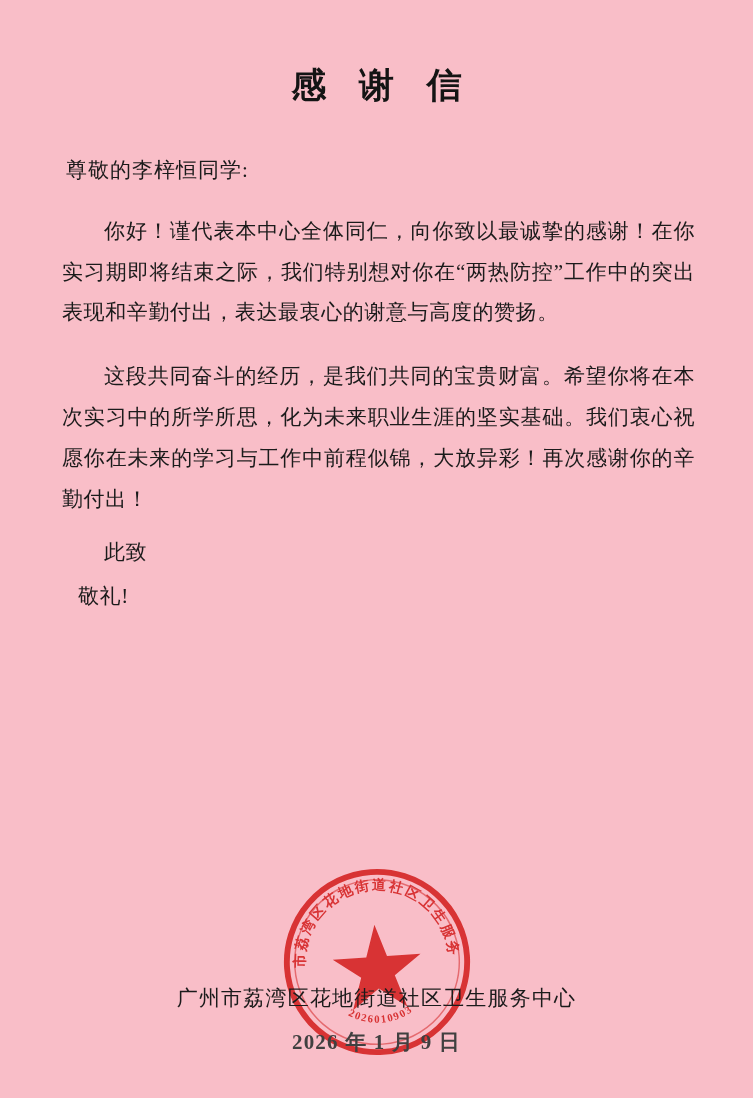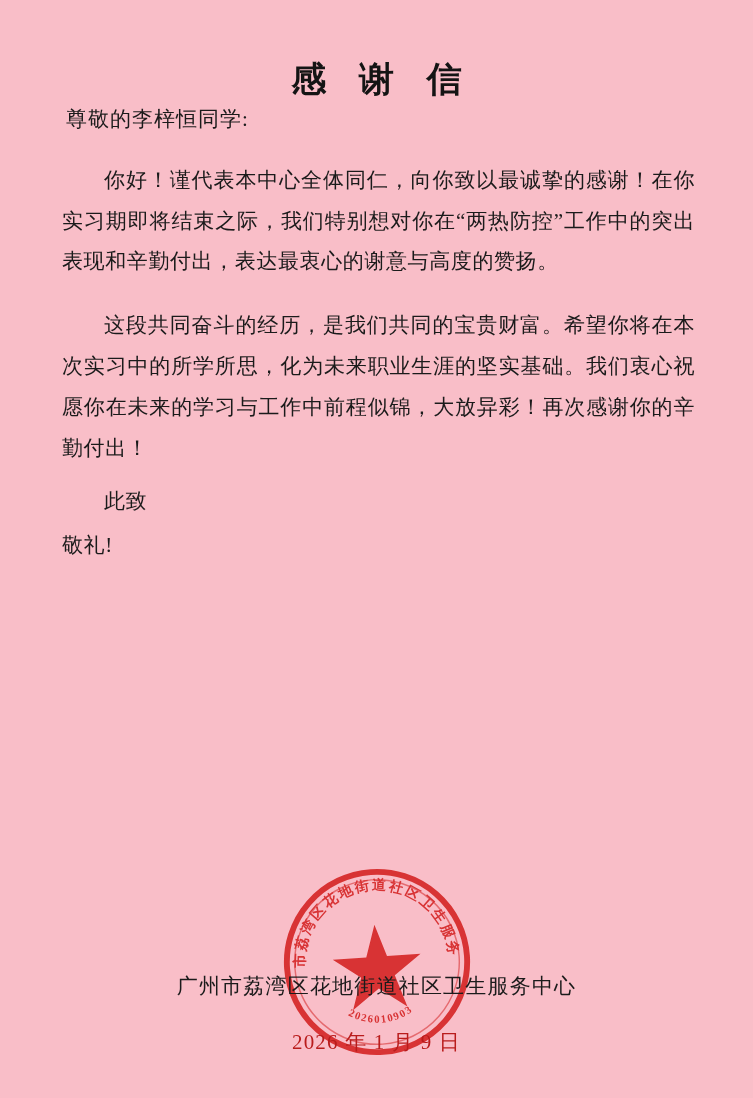--- a/index.html
+++ b/index.html
@@ -13,35 +13,36 @@
     font-family: "Liberation Serif", "DejaVu Serif", serif;
     color: #1b1b1b;
     position: relative;
     overflow: hidden;
   }
   .page {
     position: relative;
     width: 753px;
     height: 1098px;
     box-sizing: border-box;
-    padding: 8px 58px;
+    padding: 14px 58px;
   }
   .doc-title {
     text-align: center;
     font-size: 35px;
     font-weight: bold;
     letter-spacing: 12px;
     margin: 0;
     padding-top: 48px;
     padding-left: 12px;
     color: #141414;
     font-family: "Liberation Serif", "DejaVu Serif", serif;
   }
   .salutation {
     font-size: 21px;
+    margin-top: 45px;
     margin-left: 8px;
     line-height: 1.6;
     letter-spacing: 1px;
   }
   .para {
     font-size: 21px;
     line-height: 1.95;
     text-indent: 2em;
     margin: 23px 0 0 4px;
     letter-spacing: 0.6px;
@@ -50,44 +51,45 @@
   }
   .closing-1 {
     font-size: 21px;
     text-indent: 2em;
     margin: 18px 0 16px 4px;
     letter-spacing: 0.6px;
   }
   .closing-2 {
     font-size: 21px;
     text-indent: 0;
-    margin: 6px 0 0 4px;
+    margin: 6px 0 0 20px;
     letter-spacing: 0.6px;
   }
   .signature-block {
     position: absolute;
     left: 0;
     right: 0;
     bottom: 42px;
     text-align: center;
   }
   .org-name {
     font-size: 21px;
     letter-spacing: 1.2px;
     position: relative;
     z-index: 3;
     color: #1b1b1b;
   }
   .sign-date {
     font-size: 21px;
     letter-spacing: 1.2px;
-    margin-top: 28px;
+    margin-top: 16px;
     position: relative;
     z-index: 3;
-    color: #b91c1c;
+    color: #404040;
+    font-weight: bold;
   }
   
   .seal {
     position: absolute;
     width: 196px;
     height: 196px;
     left: 50%;
     transform: translateX(-50%) rotate(-4deg);
     bottom: 38px;
     z-index: 2;

